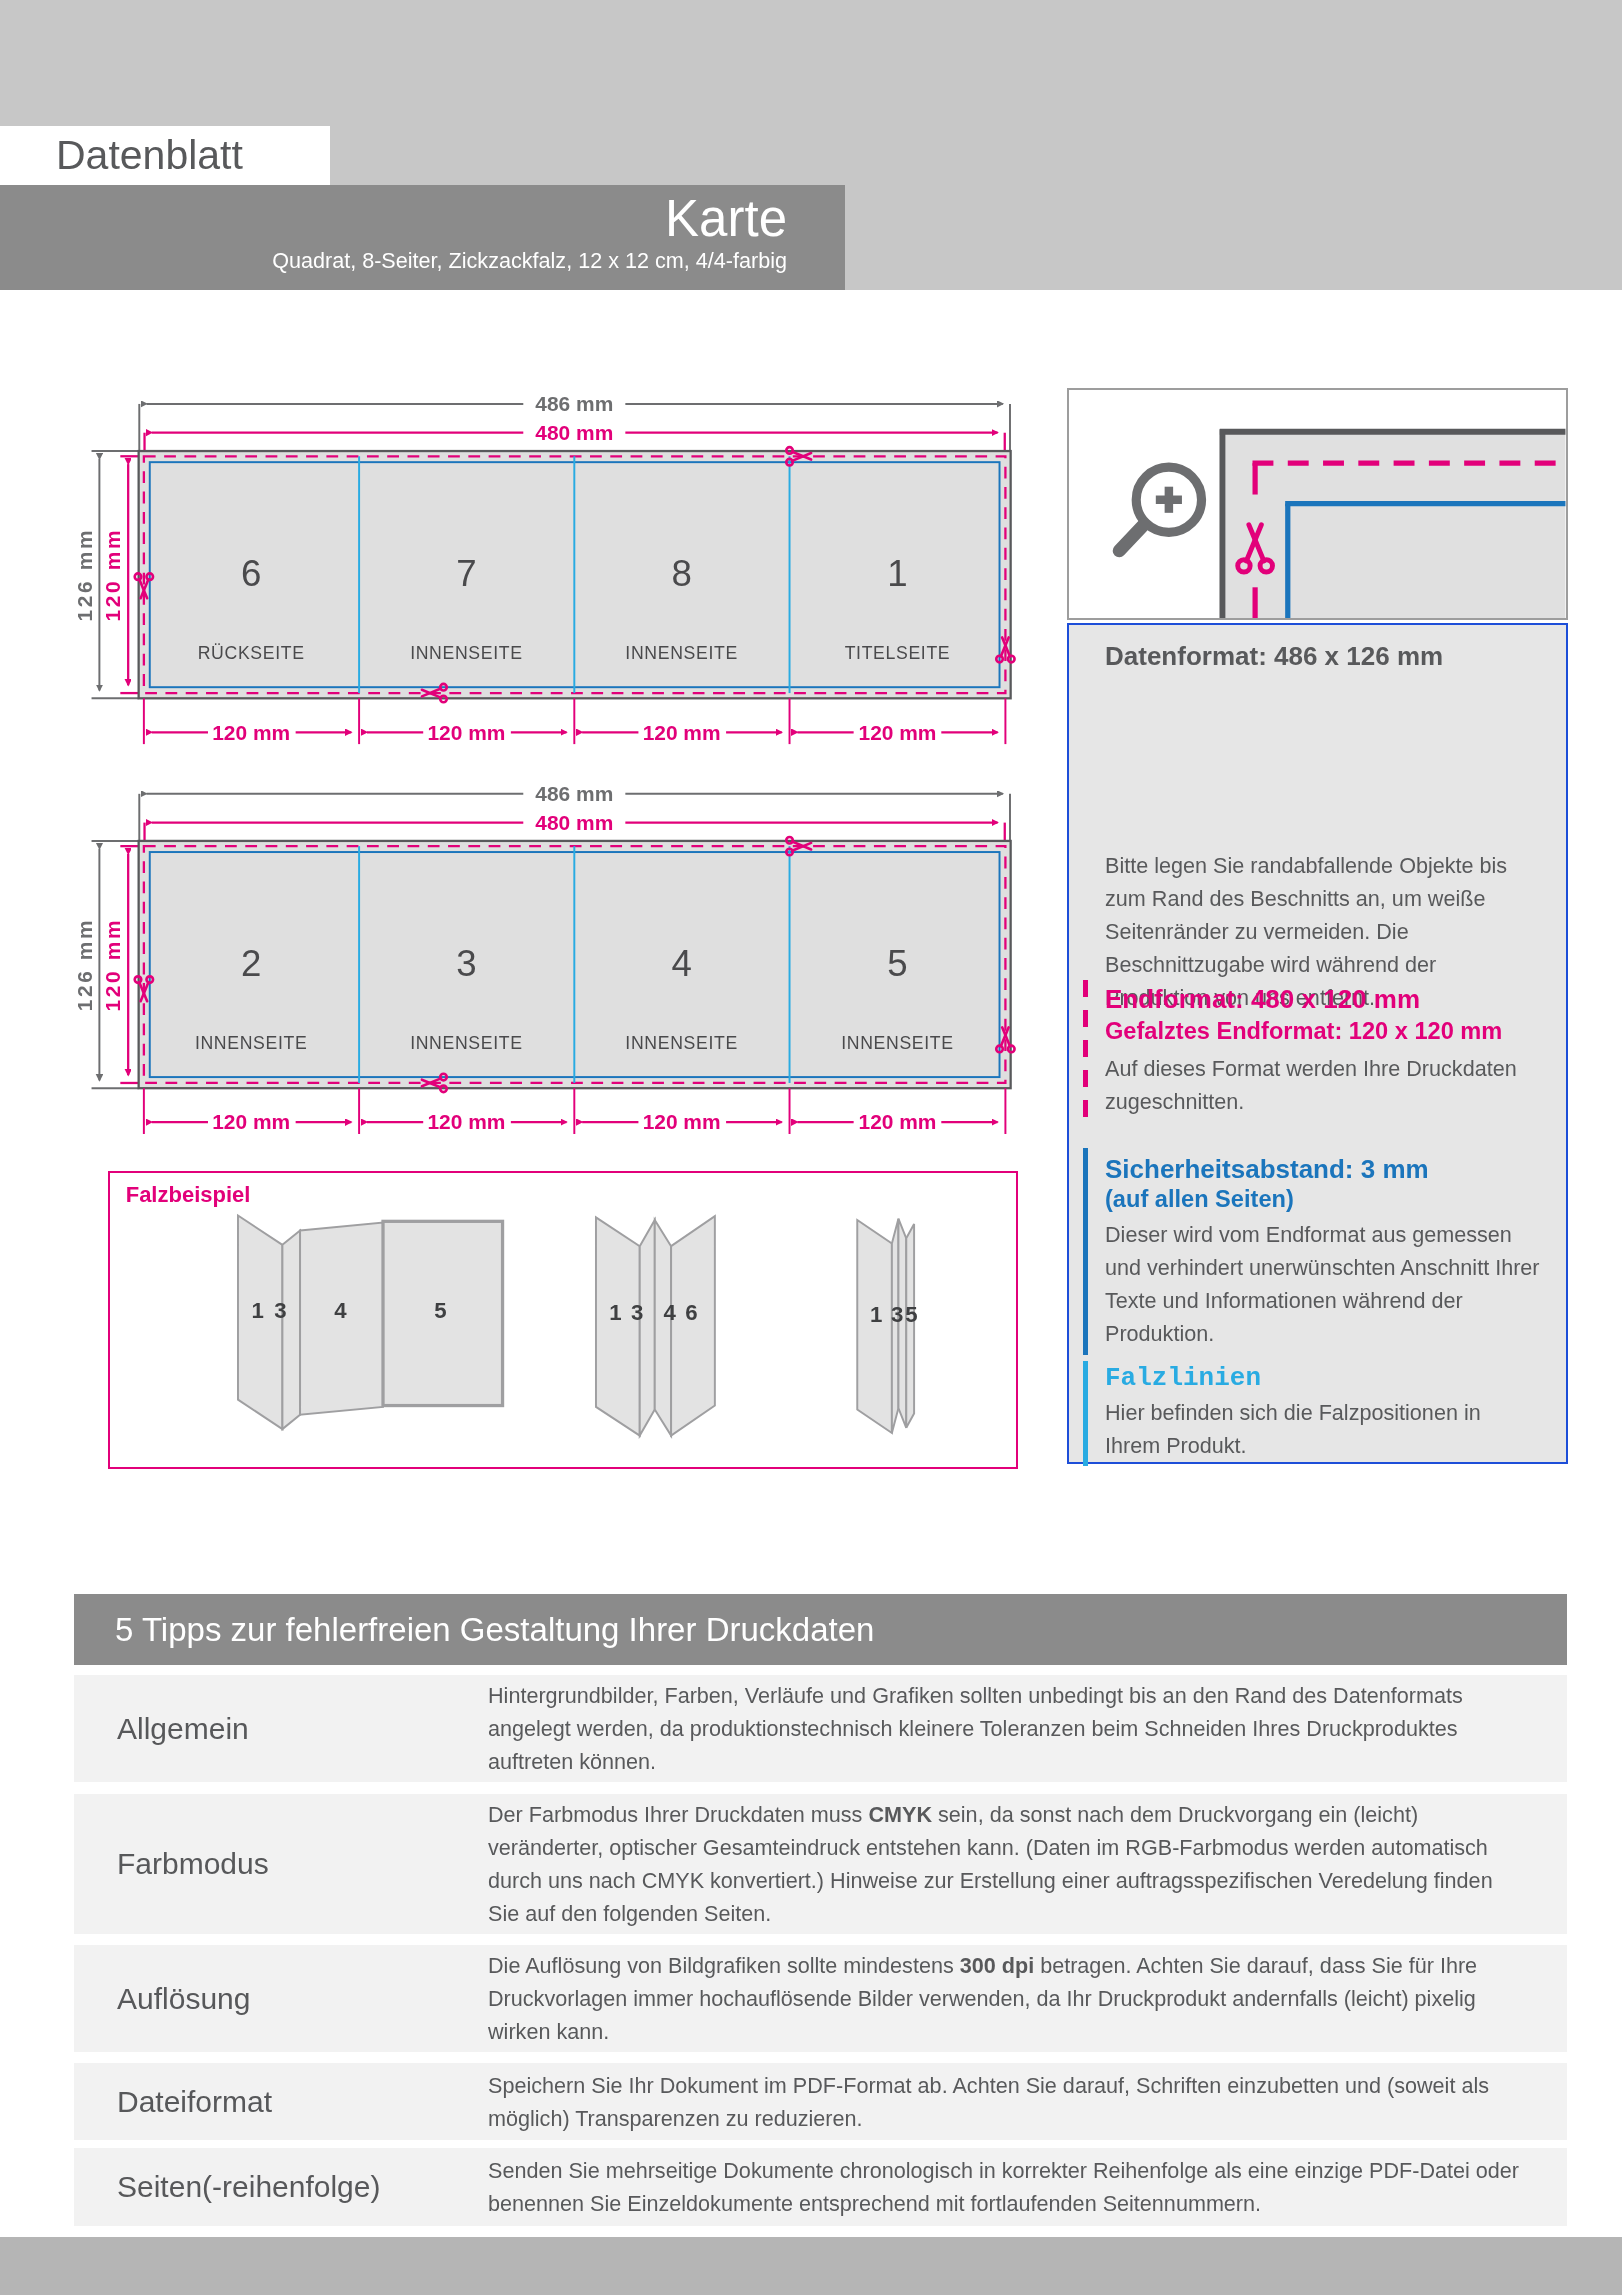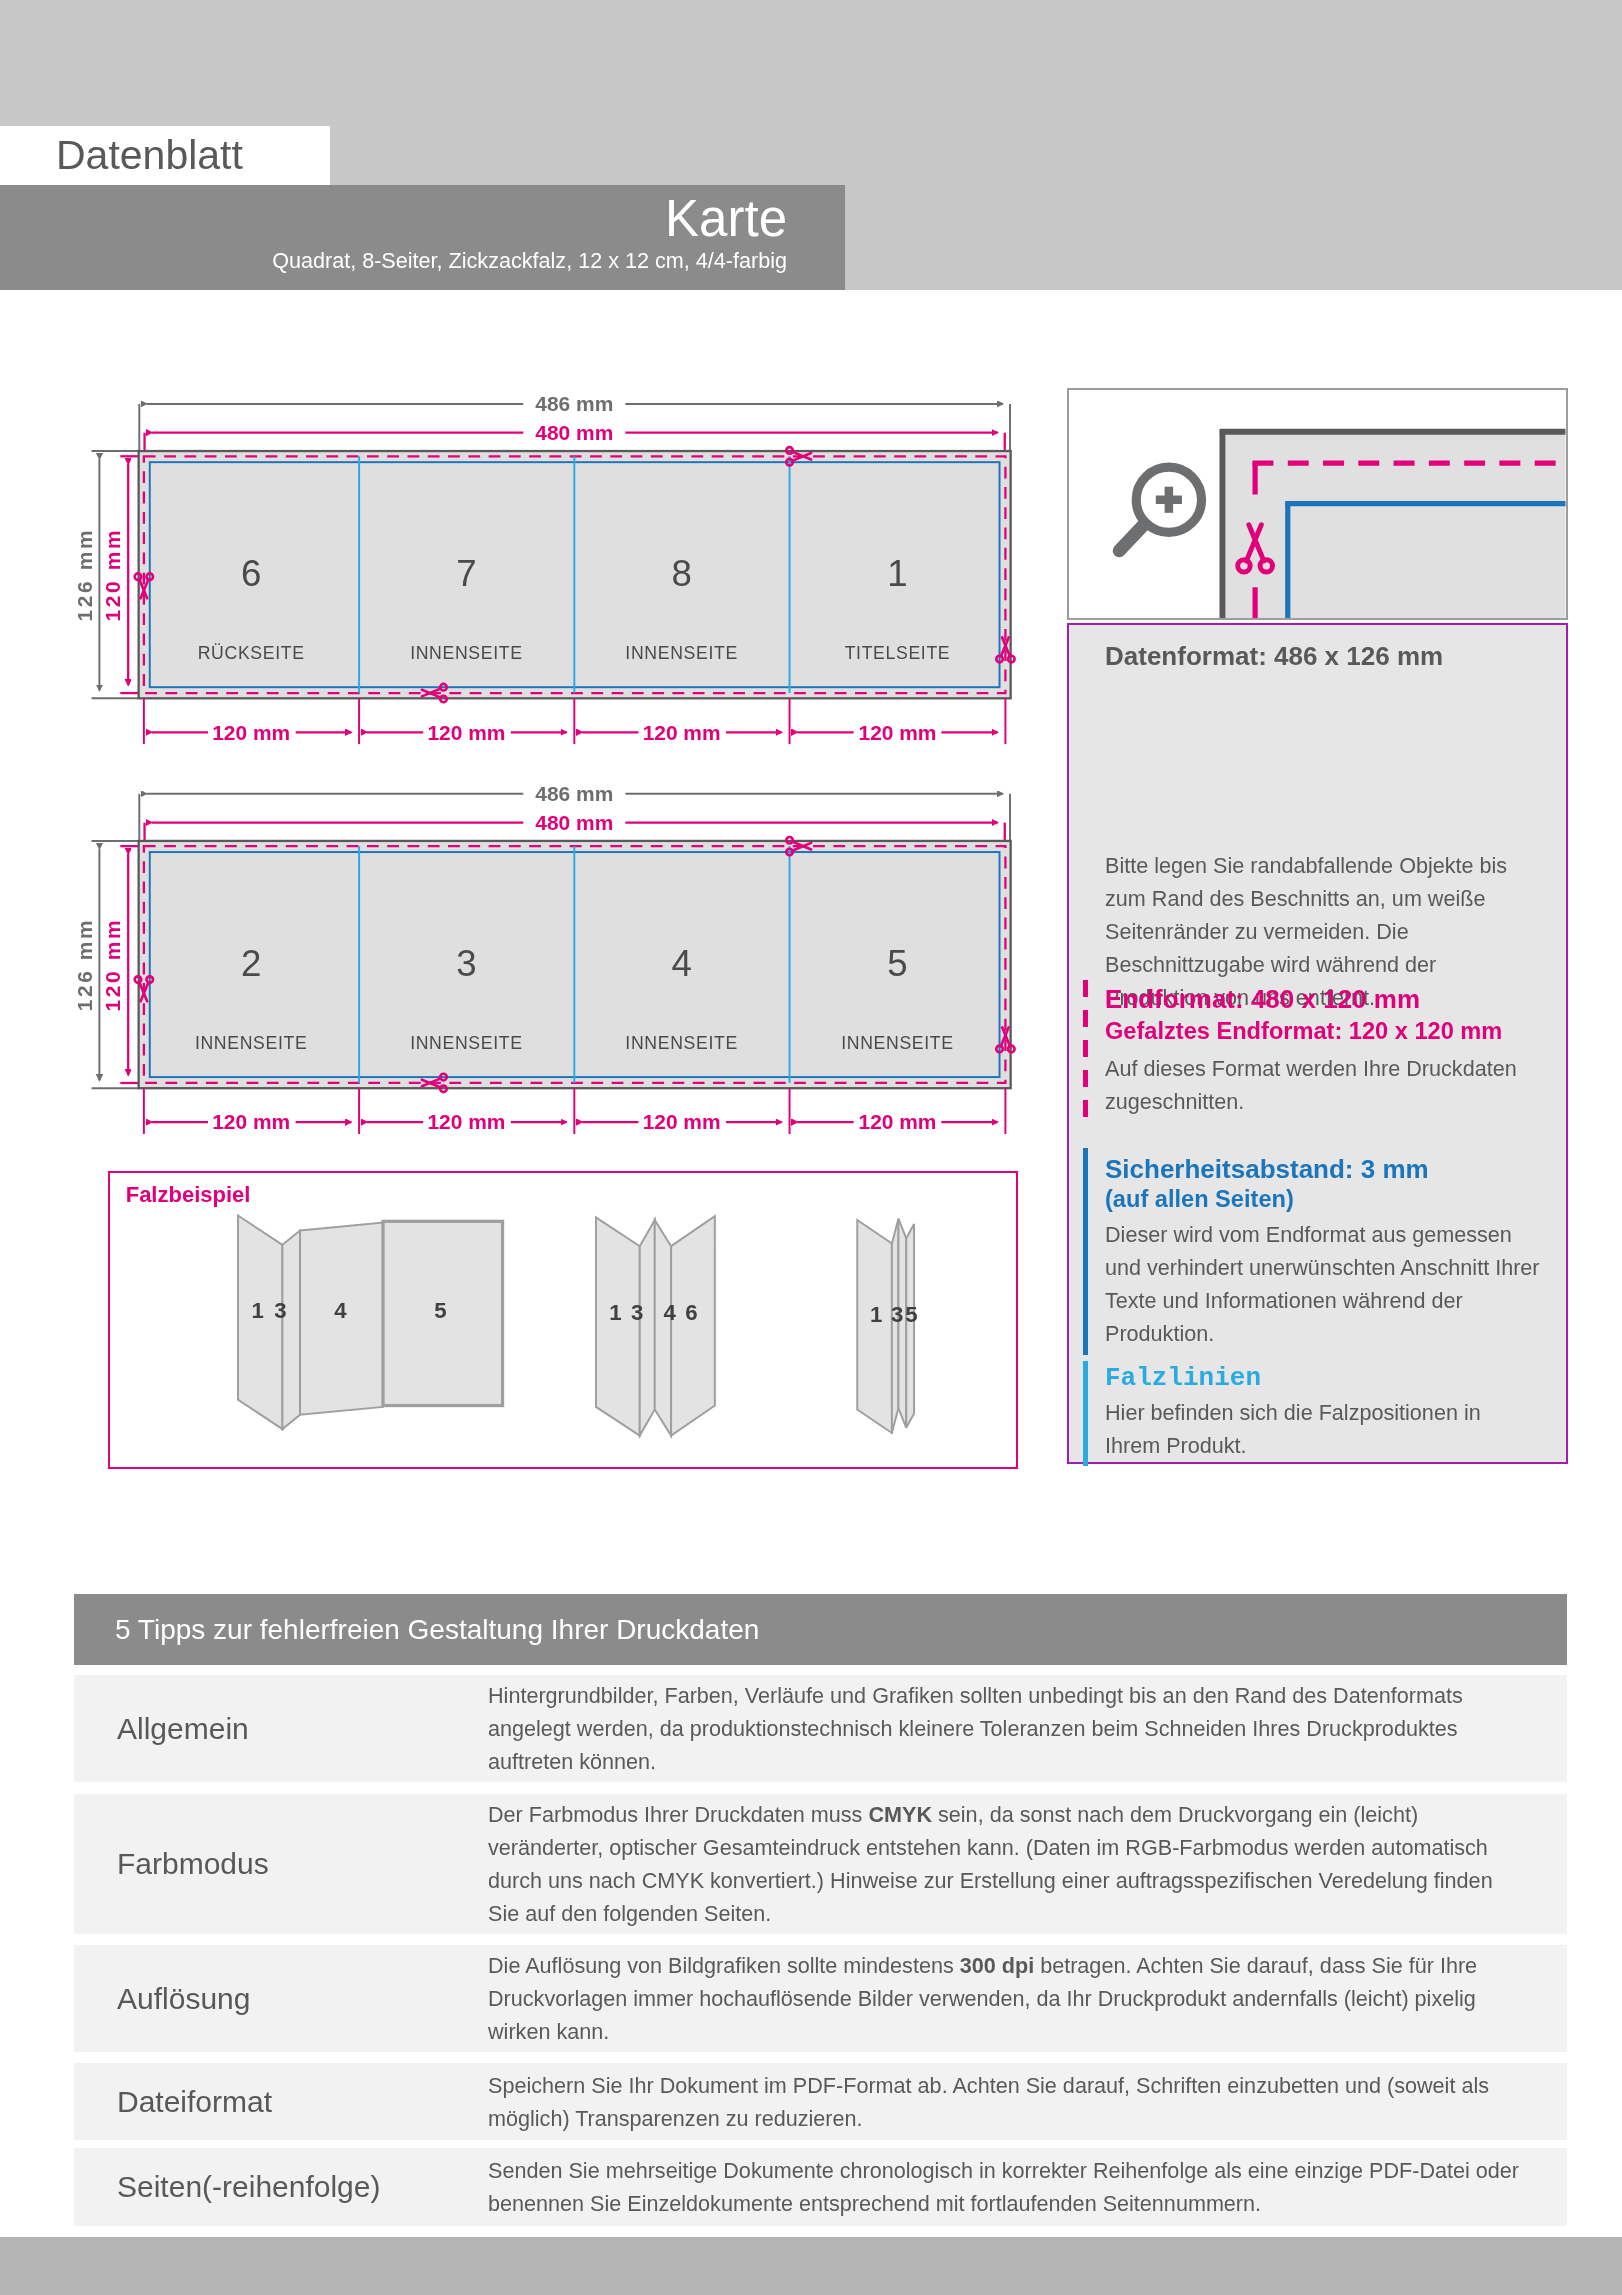--- a/index.html
+++ b/index.html
@@ -24,33 +24,33 @@
   .panel-lab{fill:#4a4a4c;font-size:27px;letter-spacing:1px;}
   .vlab{letter-spacing:4px;}
 
   
   .falz-box{left:108px;top:1171px;width:910px;height:298px;background:#fff;border:2.6px solid #e2007a;box-sizing:border-box;}
   .falz-title{left:15.7px;top:9.2px;font-size:22px;font-weight:bold;color:#e2007a;}
   .falz-num{fill:#3f4042;font-size:34px;font-weight:bold;}
 
   
   .illu-box{left:1067px;top:388px;width:501px;height:232px;background:#fff;border:2px solid #9d9d9d;box-sizing:border-box;overflow:hidden;}
-  .info-box{left:1067px;top:623px;width:501px;height:841px;background:#e6e6e6;border:2px solid #a21caf;box-sizing:border-box;}
+  .info-box{left:1067px;top:623px;width:501px;height:841px;background:#e6e6e6;border:2px solid #1d4ed8;box-sizing:border-box;}
   .info-box .sec-h{position:absolute;left:36px;font-size:26px;font-weight:bold;}
   .info-box .sec-h2{position:absolute;left:36px;font-size:23.6px;font-weight:bold;}
   .info-box p{position:absolute;left:36px;width:435px;margin:0;font-size:21.6px;line-height:33px;color:#58595b;}
   .h-dark{color:#58595b;} .h-mag{color:#e2007a;} .h-blue{color:#1b75bc;} .h-cyan{color:#29abe2;font-family:Liberation Mono, monospace;}
   .bar-mag-dashed{left:14.4px;top:355px;width:4.6px;height:149px;
       background:repeating-linear-gradient(to bottom,#e2007a 0 17px,transparent 17px 30px);}
   .bar-blue{left:14.4px;top:523px;width:4.6px;height:207px;background:#1b75bc;}
   .bar-cyan{left:14.4px;top:736px;width:4.6px;height:105px;background:#29abe2;}
 
   
   .tips-bar{left:74px;top:1594px;width:1493px;height:71px;background:#8b8b8b;}
-  .tips-bar span{display:block;line-height:71px;padding-left:41px;font-size:28px;color:#ffffff;}
+  .tips-bar span{display:block;line-height:71px;padding-left:41px;font-size:33px;color:#ffffff;}
   .tip-row{left:74px;width:1493px;background:#f2f2f2;display:flex;align-items:center;box-sizing:border-box;}
   .tip-label{width:414px;padding-left:43px;box-sizing:border-box;font-size:30px;color:#57585a;flex:none;}
   .tip-text{width:1034px;font-size:21.6px;line-height:33px;color:#58595b;flex:none;}
   .row-allgemein{top:1675px;height:107px;}
   .row-farbmodus{top:1794px;height:140px;}
   .row-aufloesung{top:1945px;height:107px;}
   .row-dateiformat{top:2063px;height:77px;}
   .row-seiten{top:2148px;height:78px;}
 
   .footer-bar{left:0;top:2237px;width:1623px;height:59px;background:#b5b5b5;}

